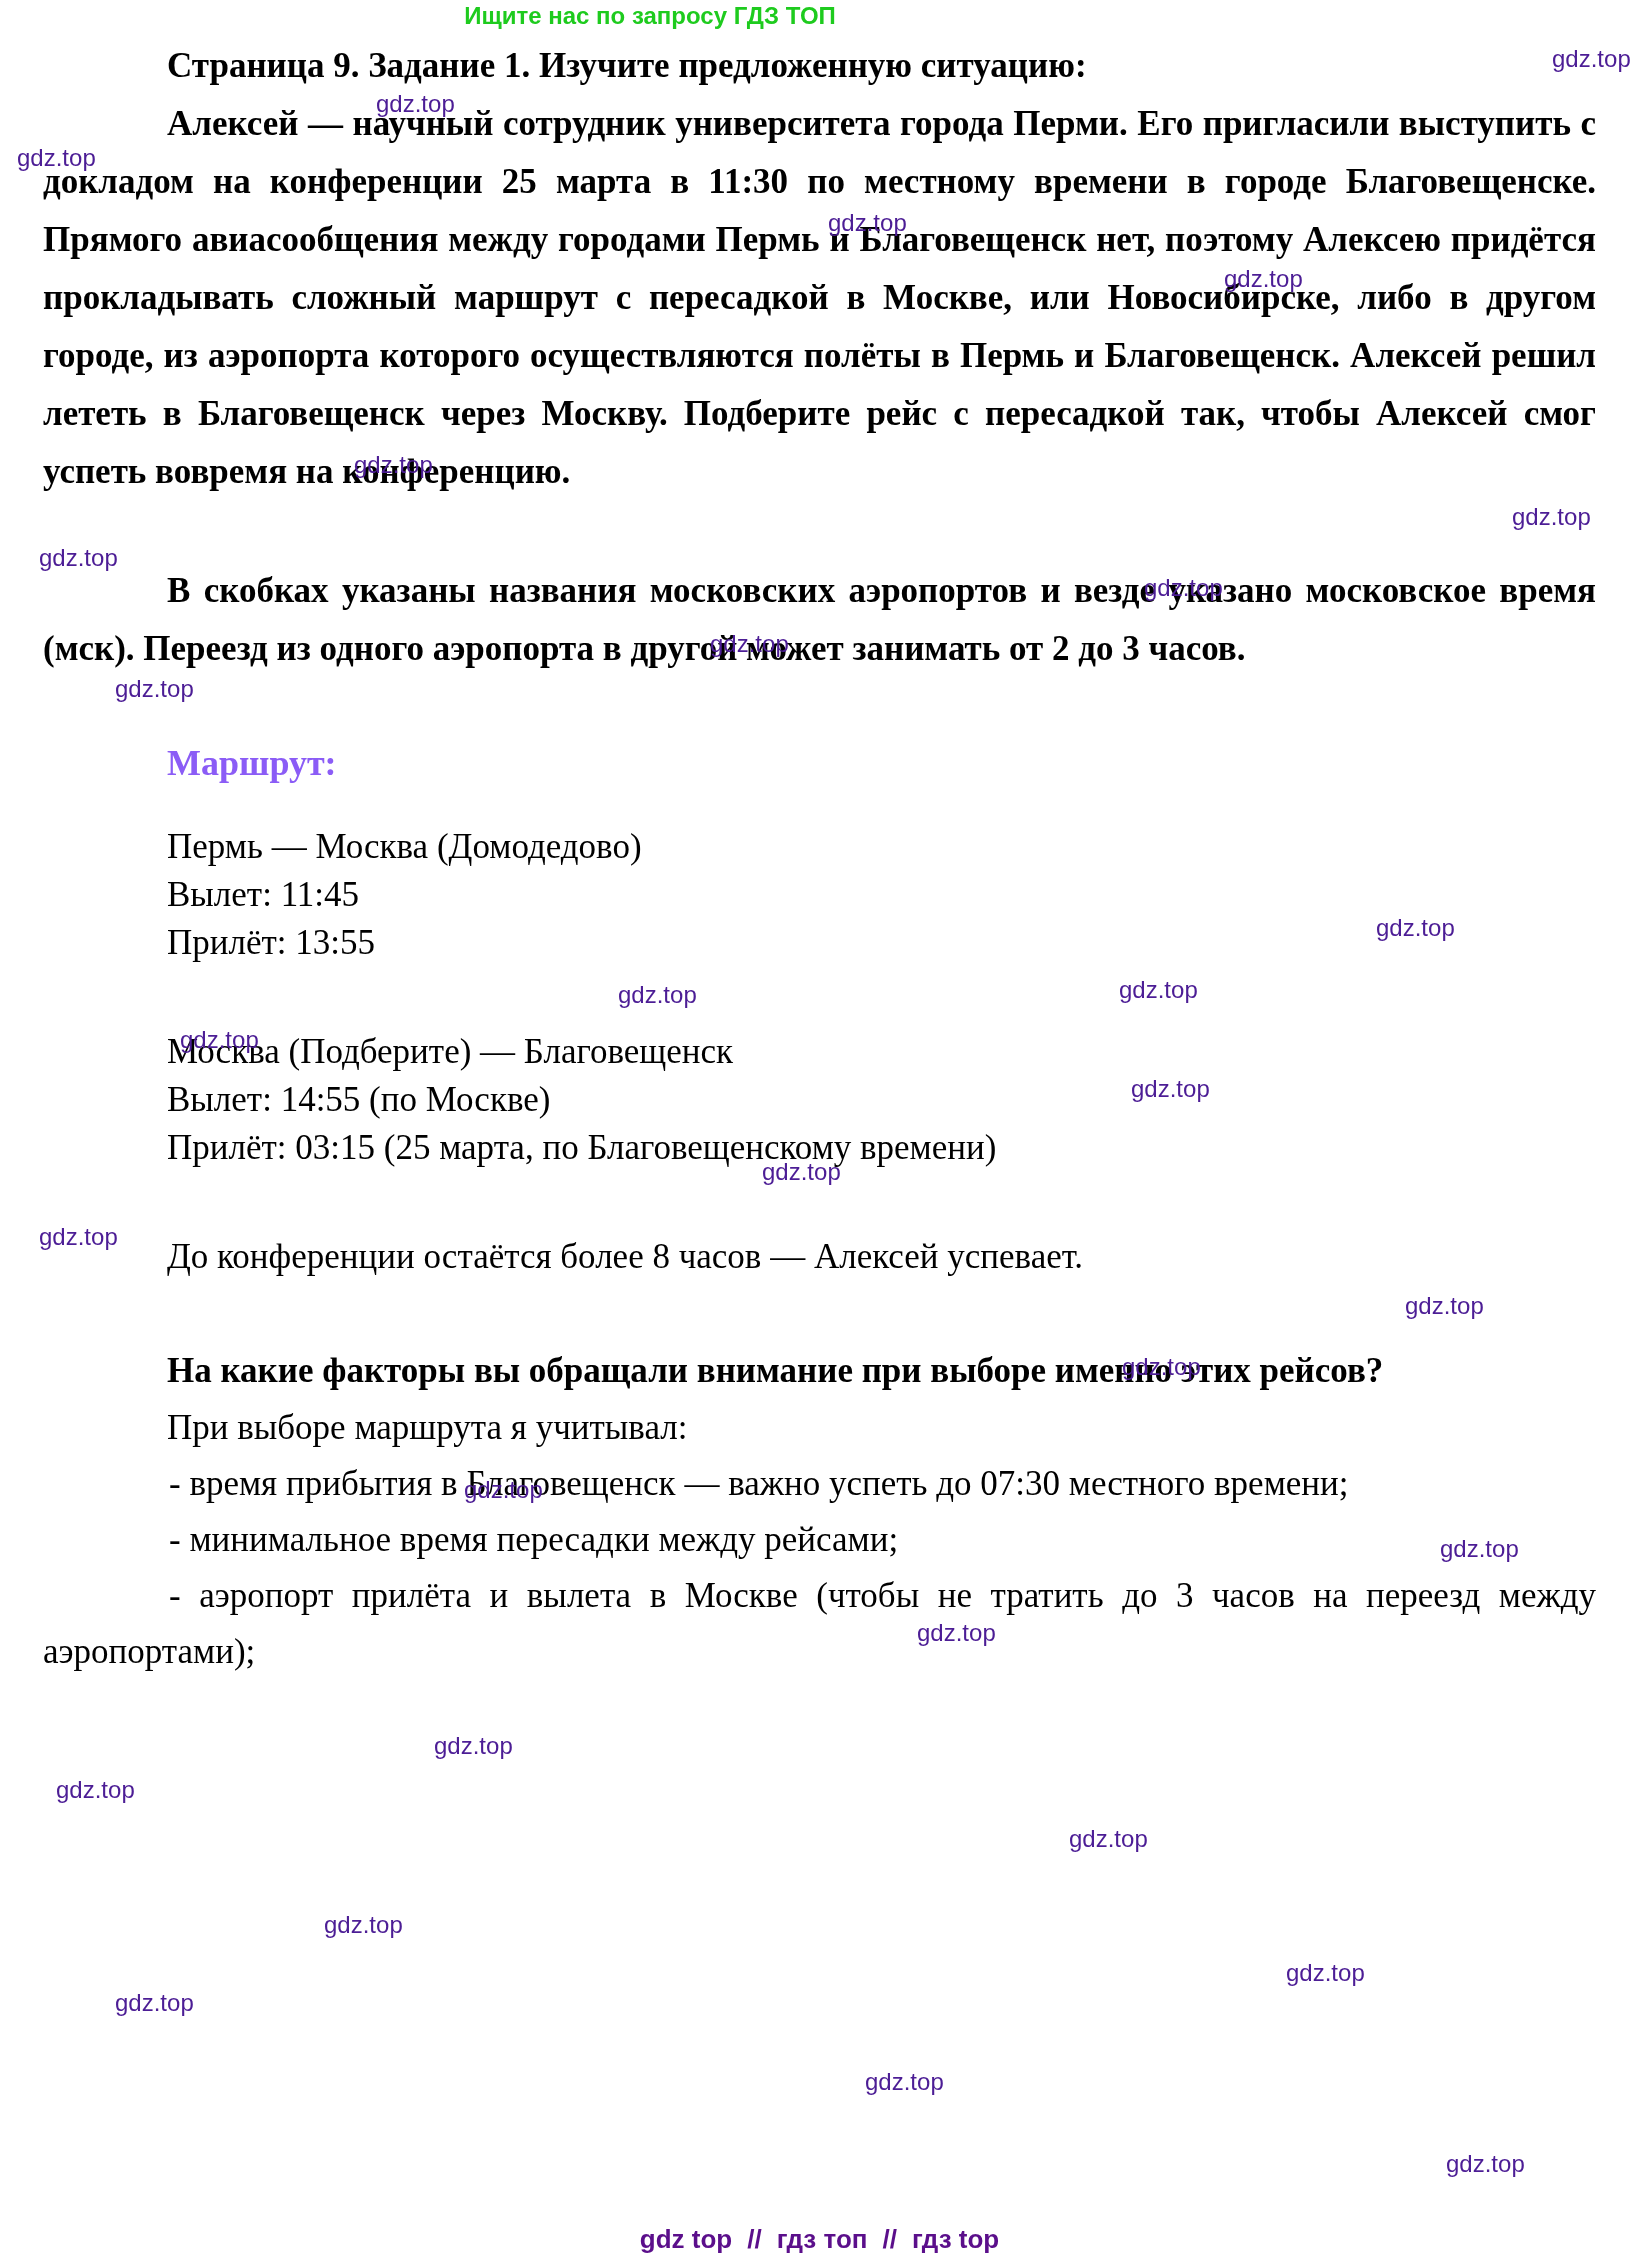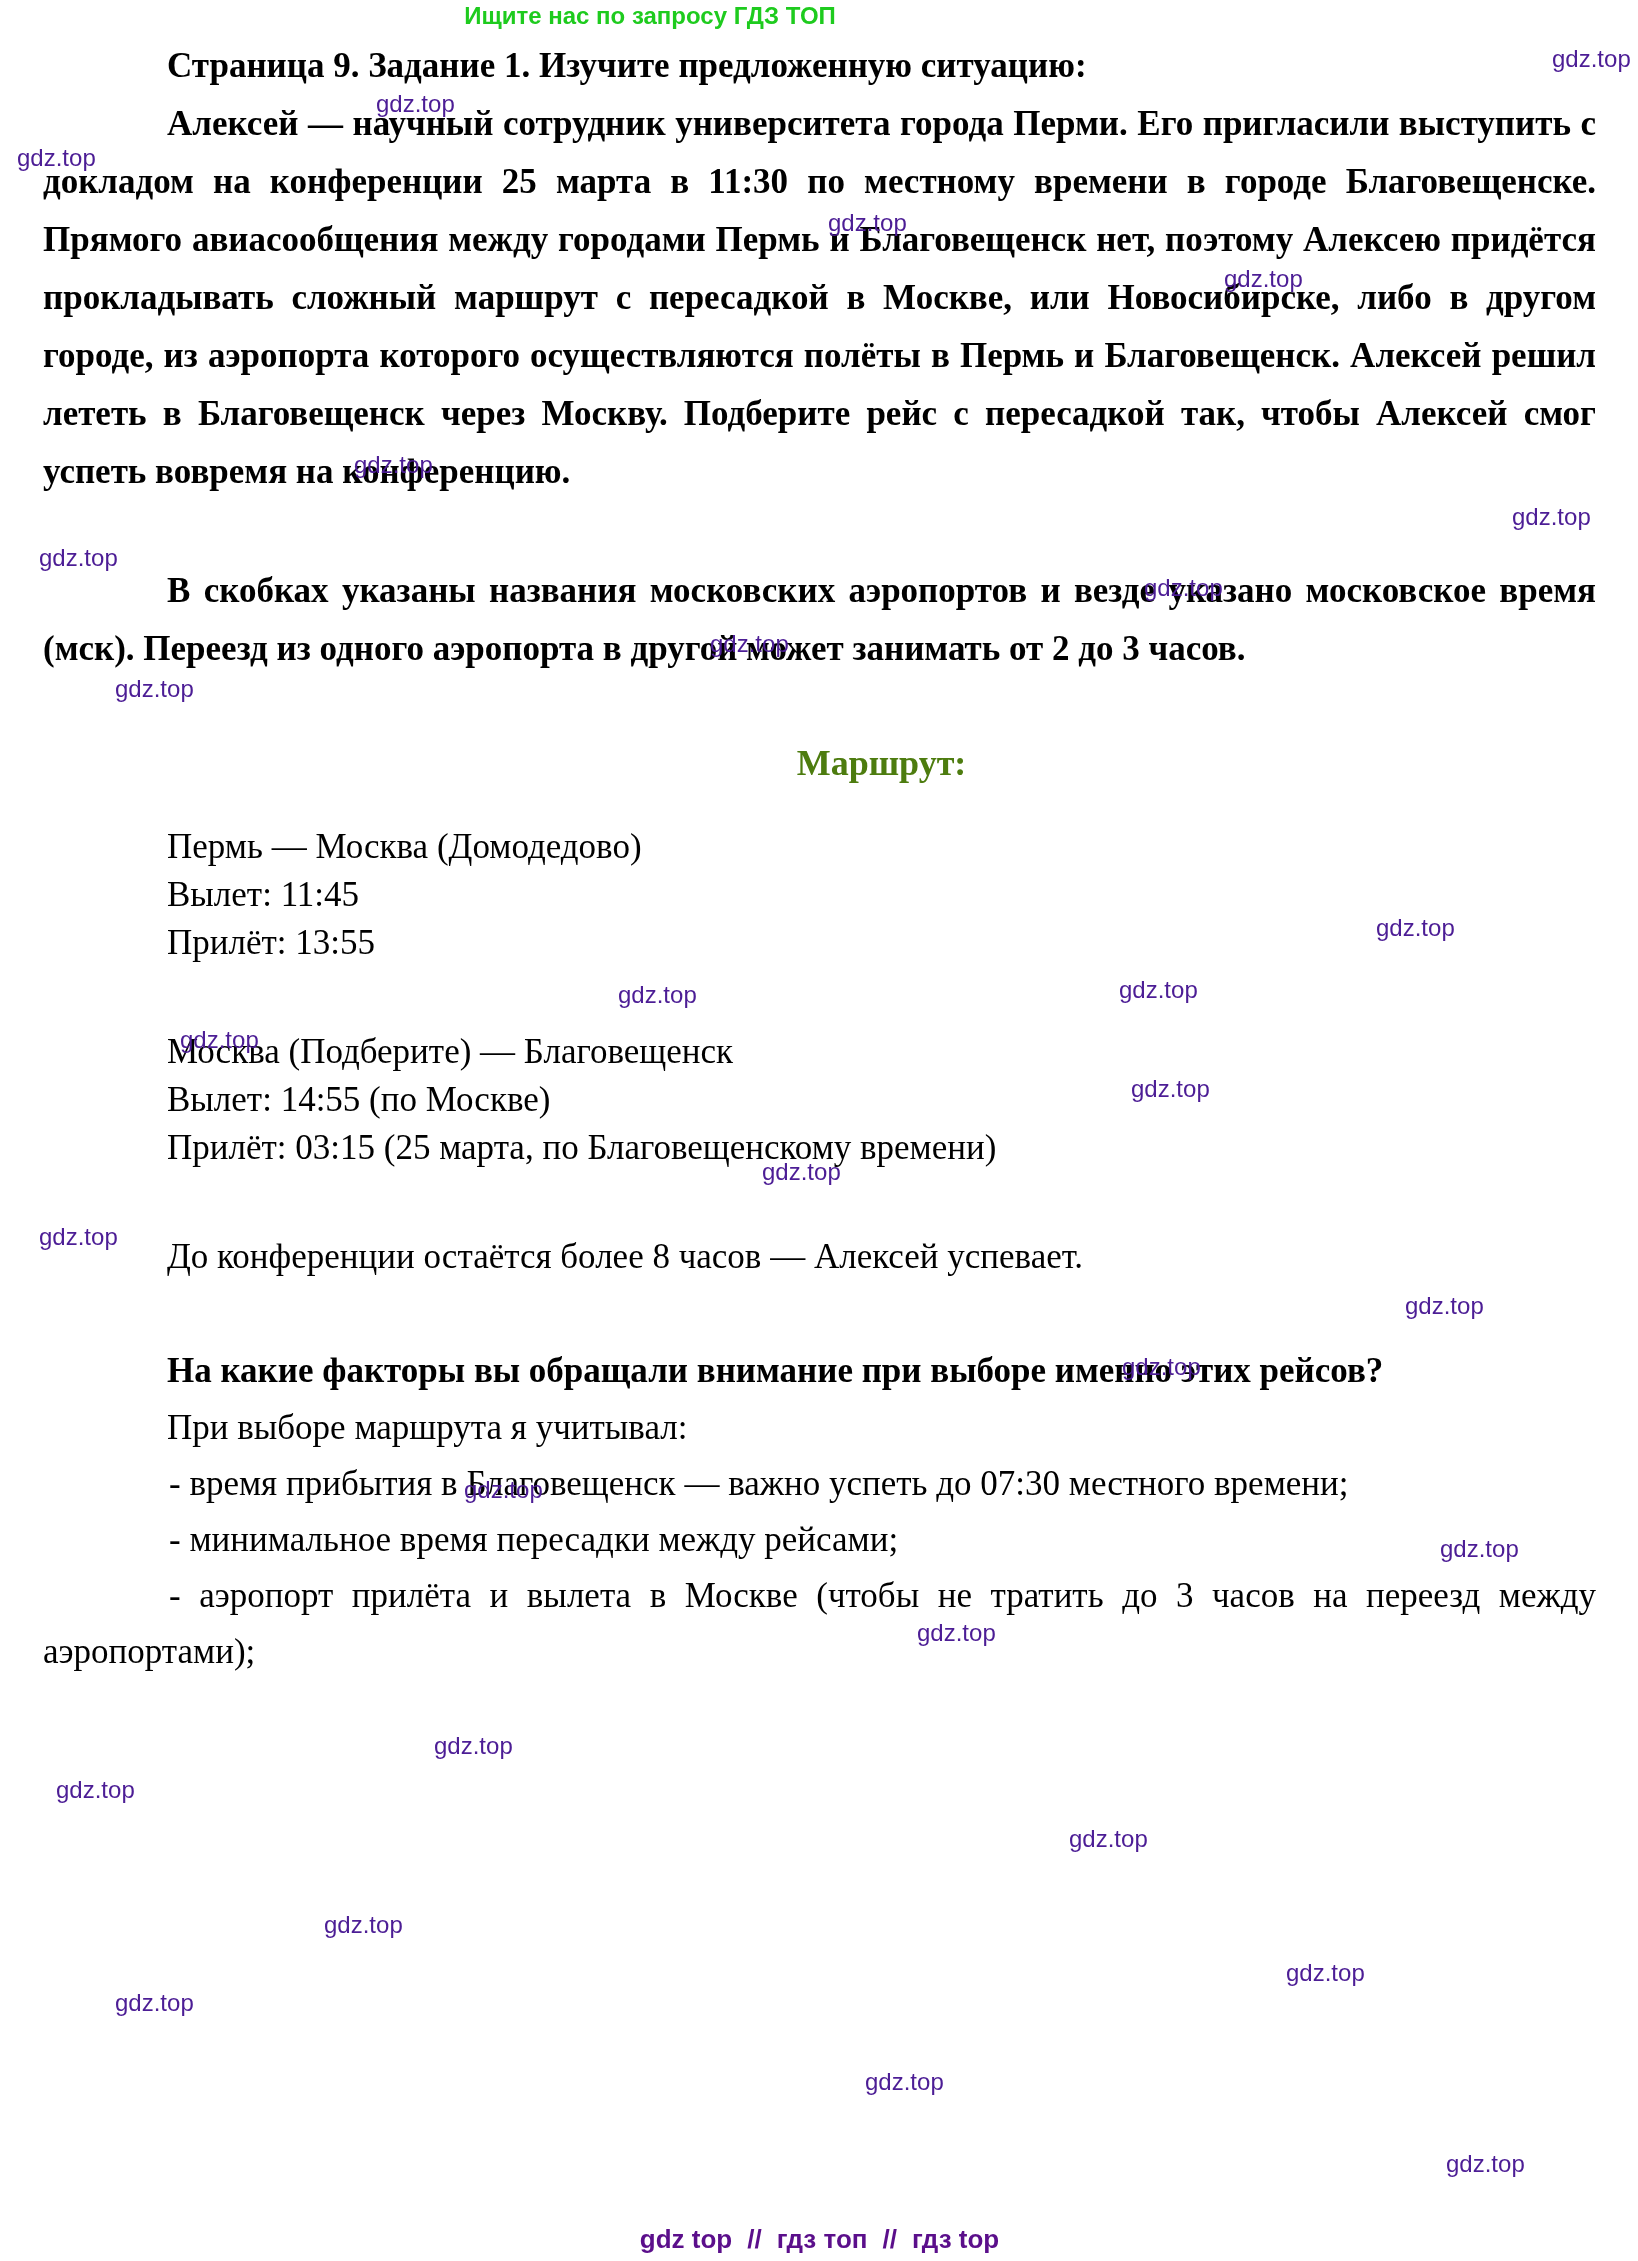--- a/index.html
+++ b/index.html
@@ -60,24 +60,23 @@
 
   .gap-lg { height: 61px; }
   .gap-md { height: 36px; }
 
   .block-head {
     font-size: 36px;
     font-weight: 700;
     line-height: 48px;
     margin: 0;
     padding-left: 124px;
-    color: #4d7c0f;
-    position: relative;
-    z-index: 2;
-    text-align: center;
+    color: #8b5cf6;
+    position: relative;
+    z-index: 2;
   }
 
   .line {
     font-size: 35px;
     line-height: 48px;
     margin: 0;
     padding-left: 124px;
     color: #000;
     white-space: nowrap;
     position: relative;

